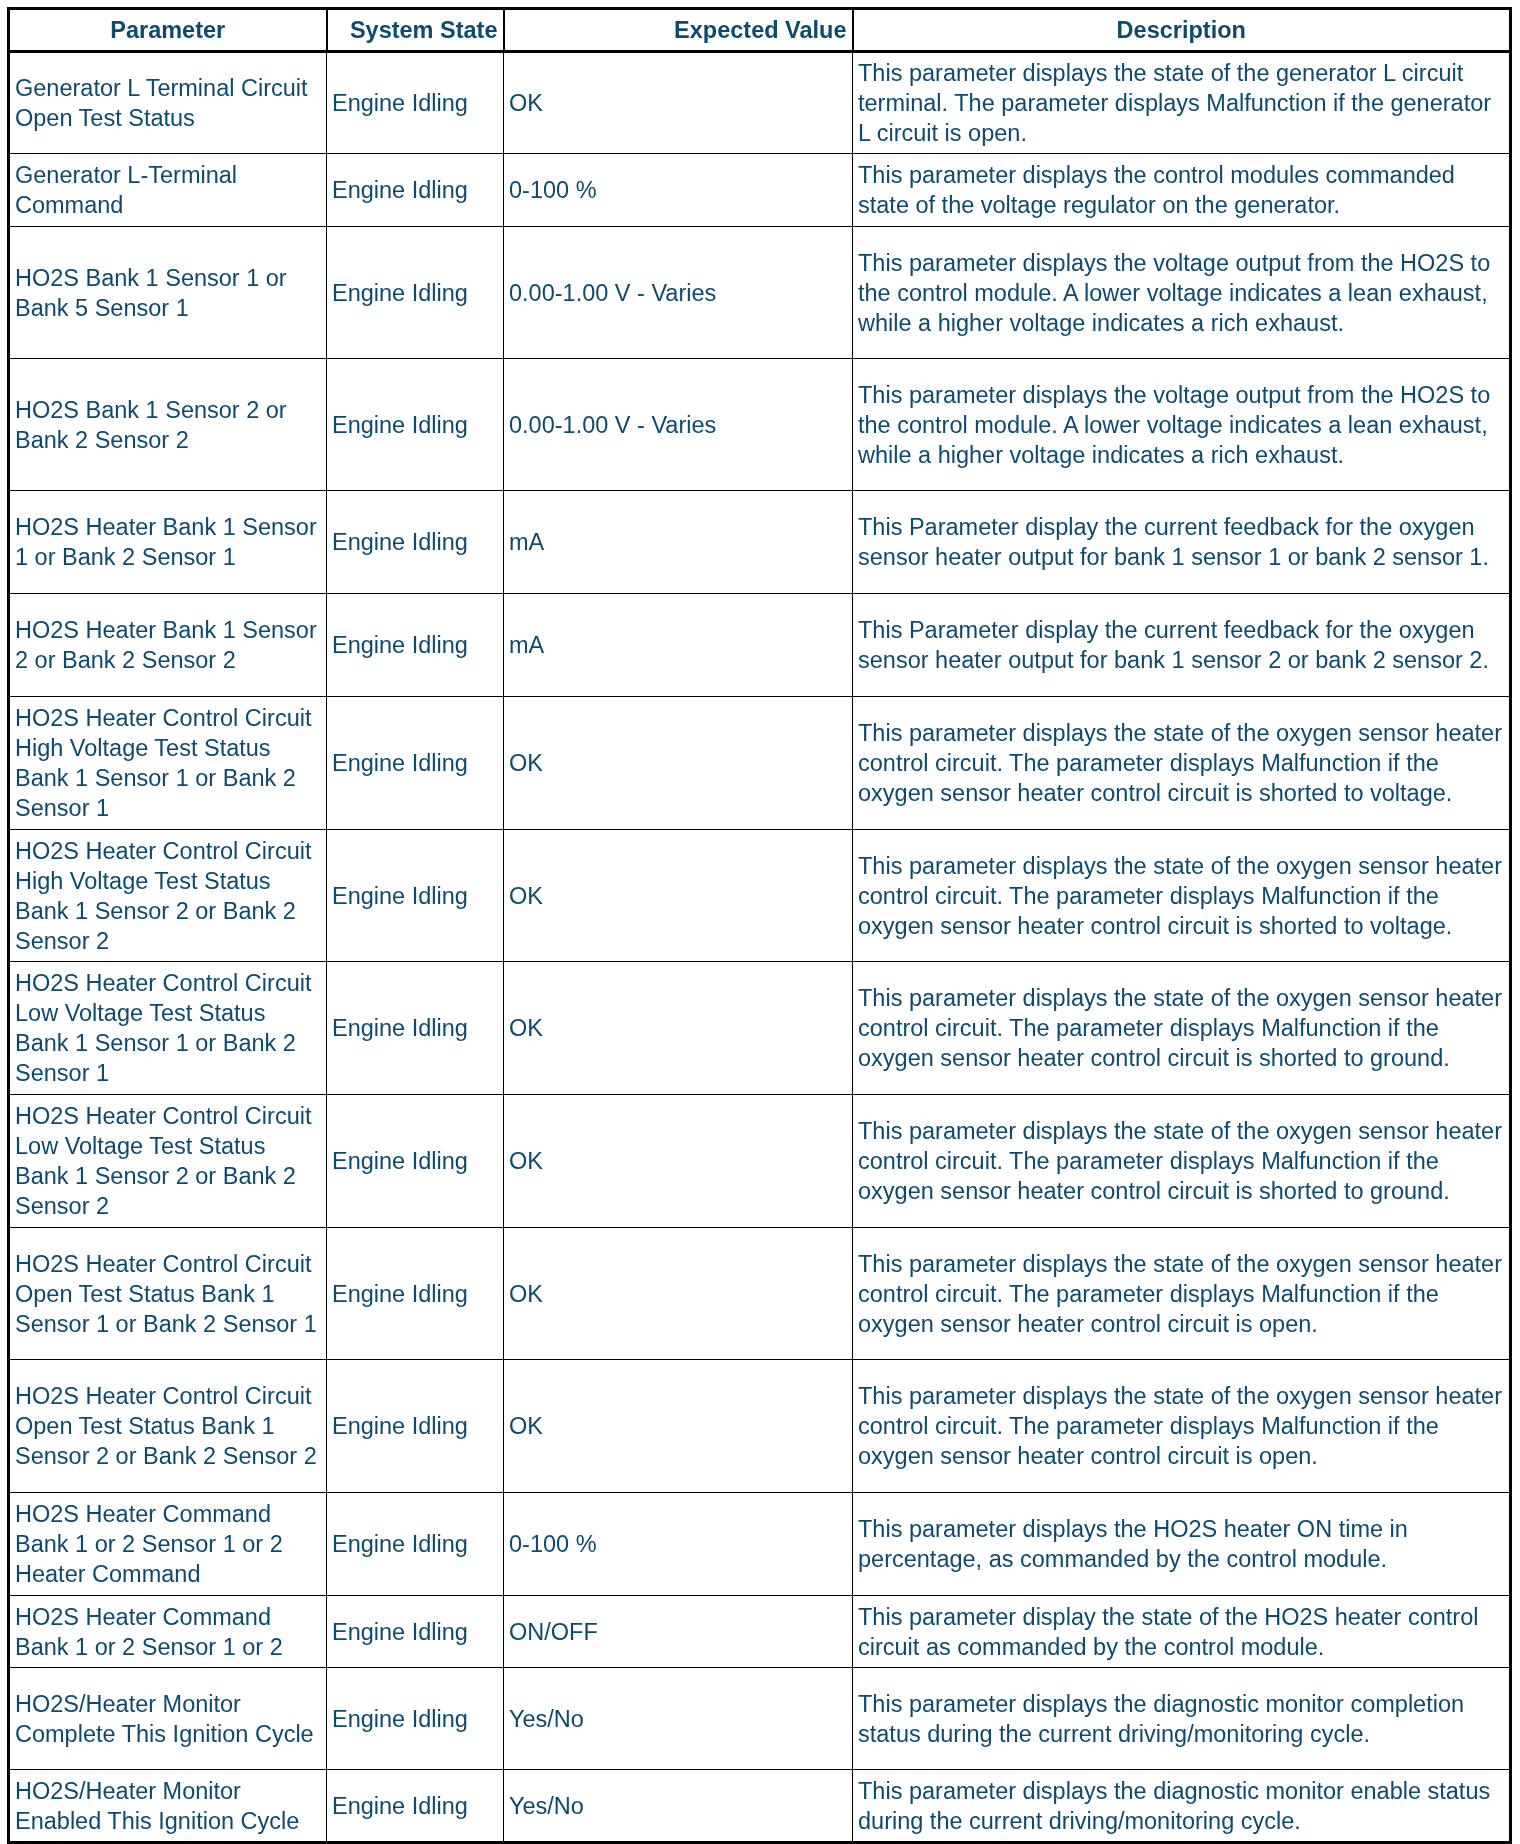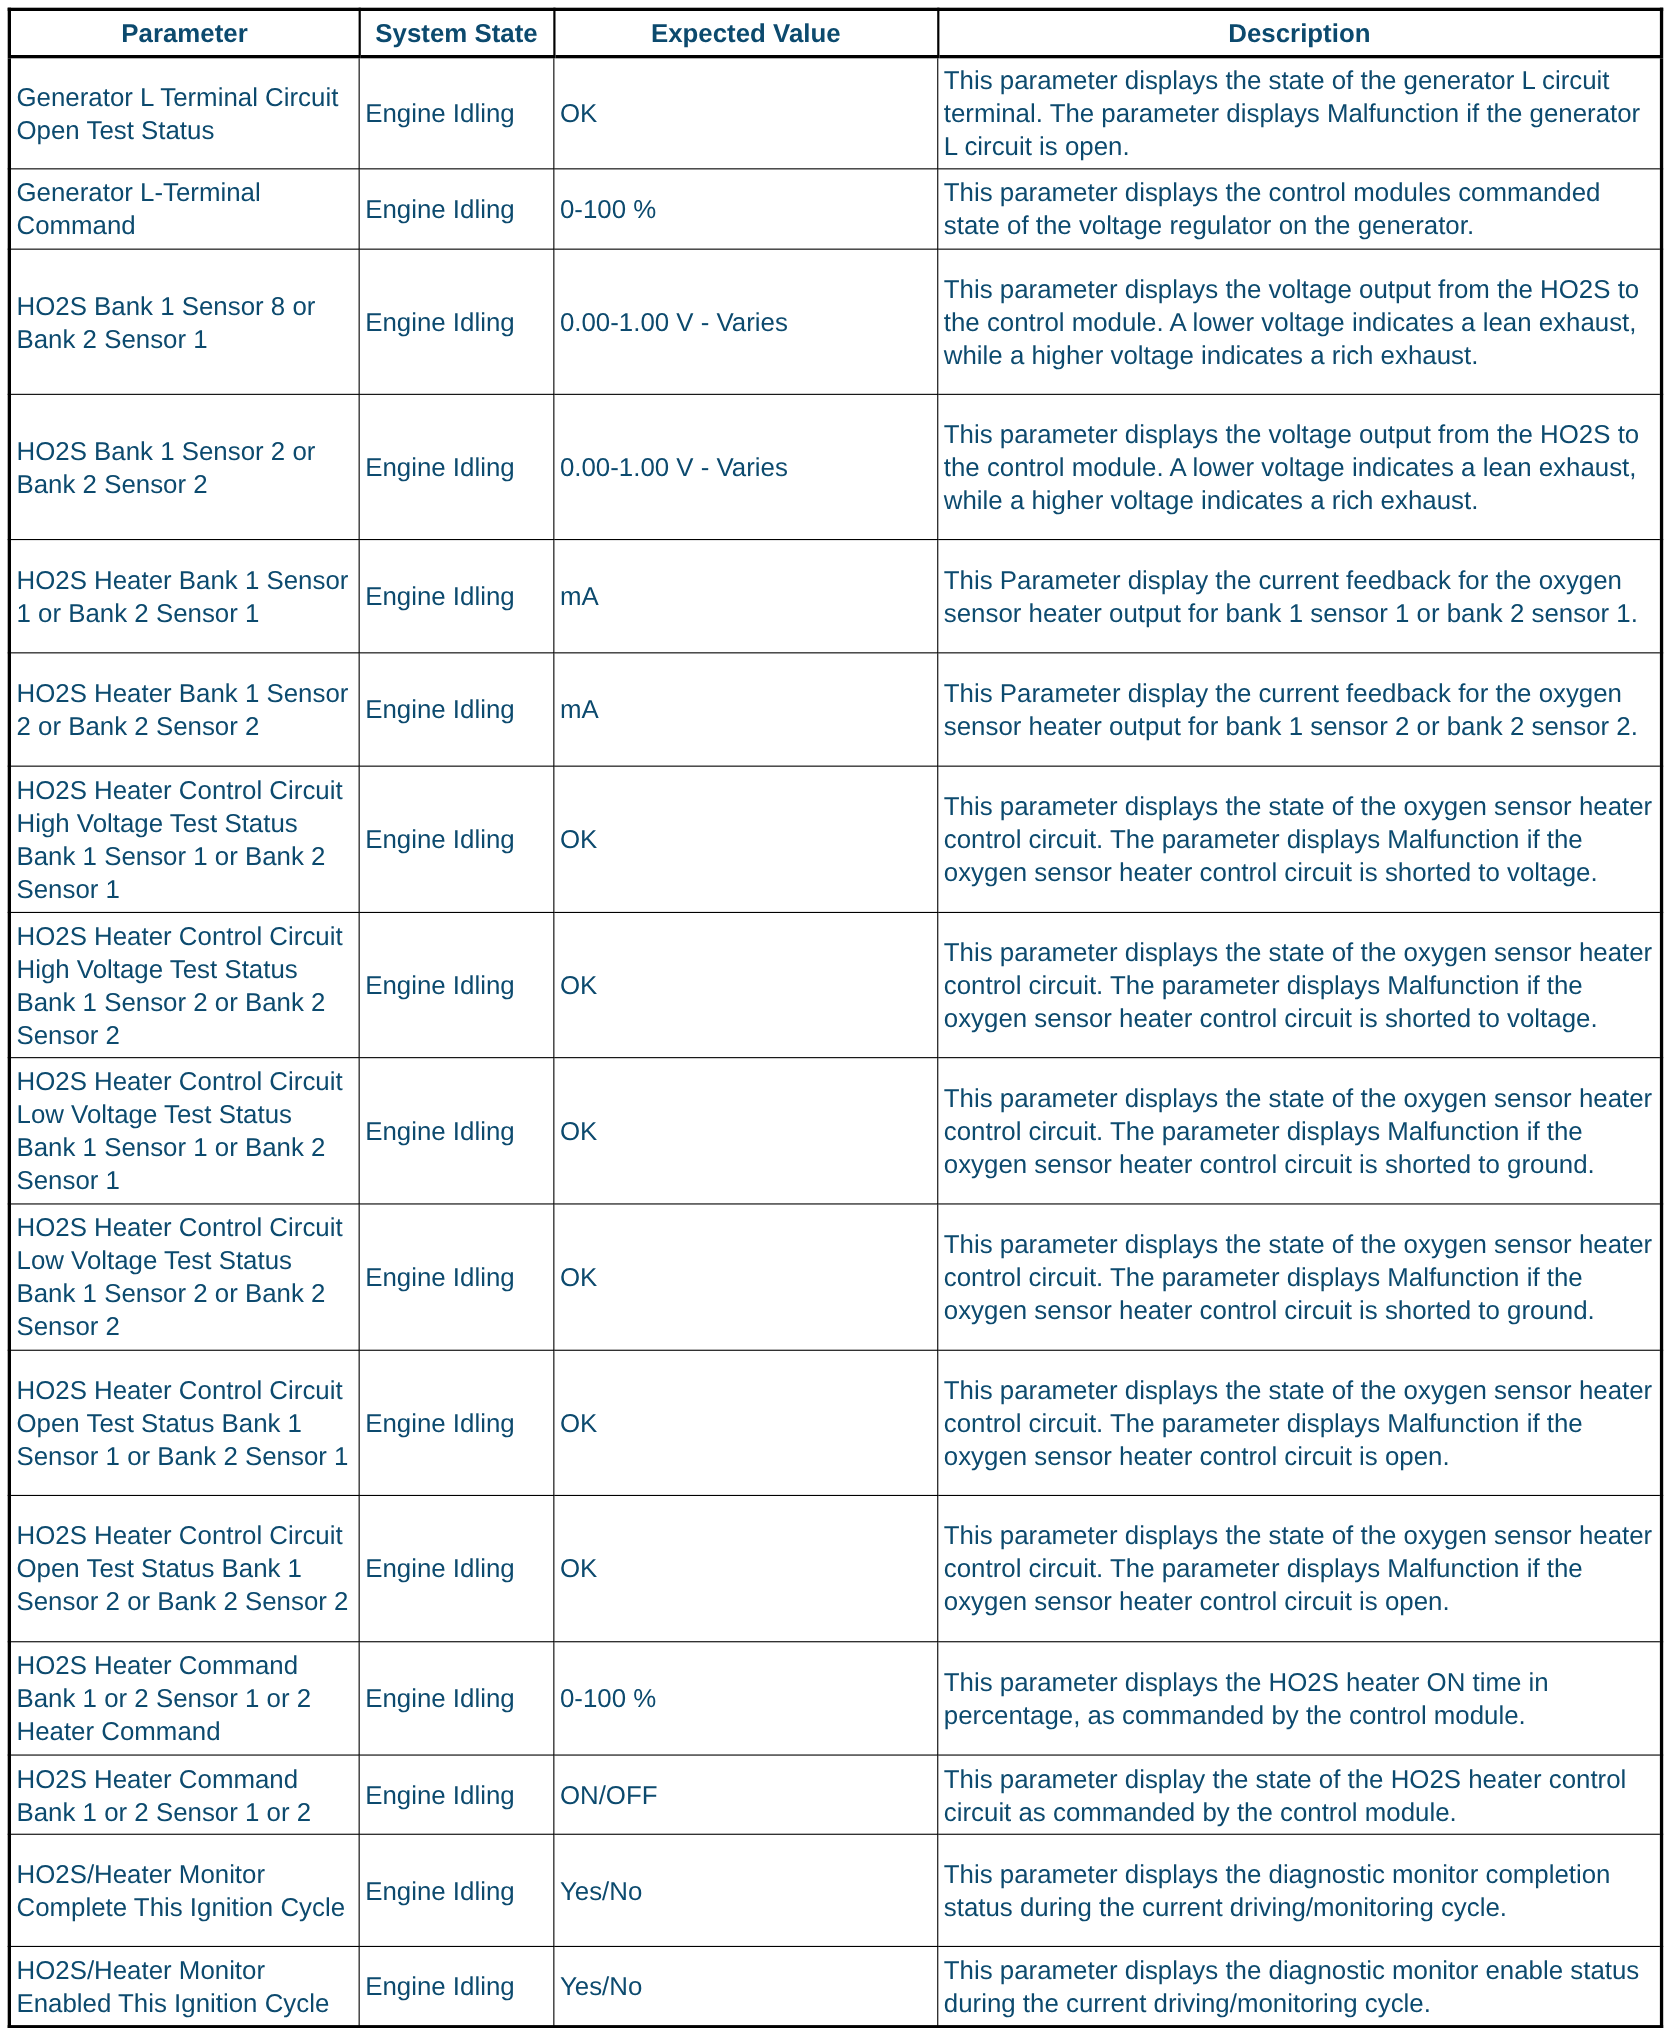--- a/index.html
+++ b/index.html
@@ -1,21 +1,21 @@
 <!DOCTYPE html>
 <html><head>
 <meta charset="utf-8">
 <style>
   html,body{margin:0;padding:0;background:#fff;}
   body{width:1520px;height:1844px;position:relative;overflow:hidden;}
   table{position:absolute;left:7px;top:7px;width:1502px;border-collapse:collapse;
         font-family:"Liberation Sans",sans-serif;font-size:23.5px;line-height:30px;color:#0c4a6e;
         border:3px solid #000;table-layout:fixed;}
   th{font-weight:bold;text-align:center;height:36px;padding:2px 5px;border:2px solid #000;border-bottom:3px solid #000;}
-  th.left{text-align:center;margin-left:42px;}
+  th.left{text-align:right;margin-left:42px;}
   td{border:1.5px solid #000;padding:2px 5px;vertical-align:middle;text-align:left;}
   col.c1{width:318px;} col.c2{width:177px;} col.c3{width:349px;} col.c4{width:658px;}
 </style>
 </head>
 <body>
 
 <table>
   <colgroup>
       <col class="c1">
       <col class="c2">
@@ -37,21 +37,21 @@
         <td>OK</td>
         <td>This parameter displays the state of the generator L circuit terminal. The parameter displays Malfunction if the generator L circuit is open.</td>
       </tr>
       <tr style="height: 73px;">
         <td>Generator L-Terminal Command</td>
         <td>Engine Idling</td>
         <td>0-100 %</td>
         <td>This parameter displays the control modules commanded state of the voltage regulator on the generator.</td>
       </tr>
       <tr style="height: 132px;">
-        <td>HO2S Bank 1 Sensor 8 or Bank 2 Sensor 1</td>
+        <td>HO2S Bank 1 Sensor 1 or Bank 5 Sensor 1</td>
         <td>Engine Idling</td>
         <td>0.00-1.00 V - Varies</td>
         <td>This parameter displays the voltage output from the HO2S to the control module. A lower voltage indicates a lean exhaust, while a higher voltage indicates a rich exhaust.</td>
       </tr>
       <tr style="height: 132px;">
         <td>HO2S Bank 1 Sensor 2 or Bank 2 Sensor 2</td>
         <td>Engine Idling</td>
         <td>0.00-1.00 V - Varies</td>
         <td>This parameter displays the voltage output from the HO2S to the control module. A lower voltage indicates a lean exhaust, while a higher voltage indicates a rich exhaust.</td>
       </tr>

